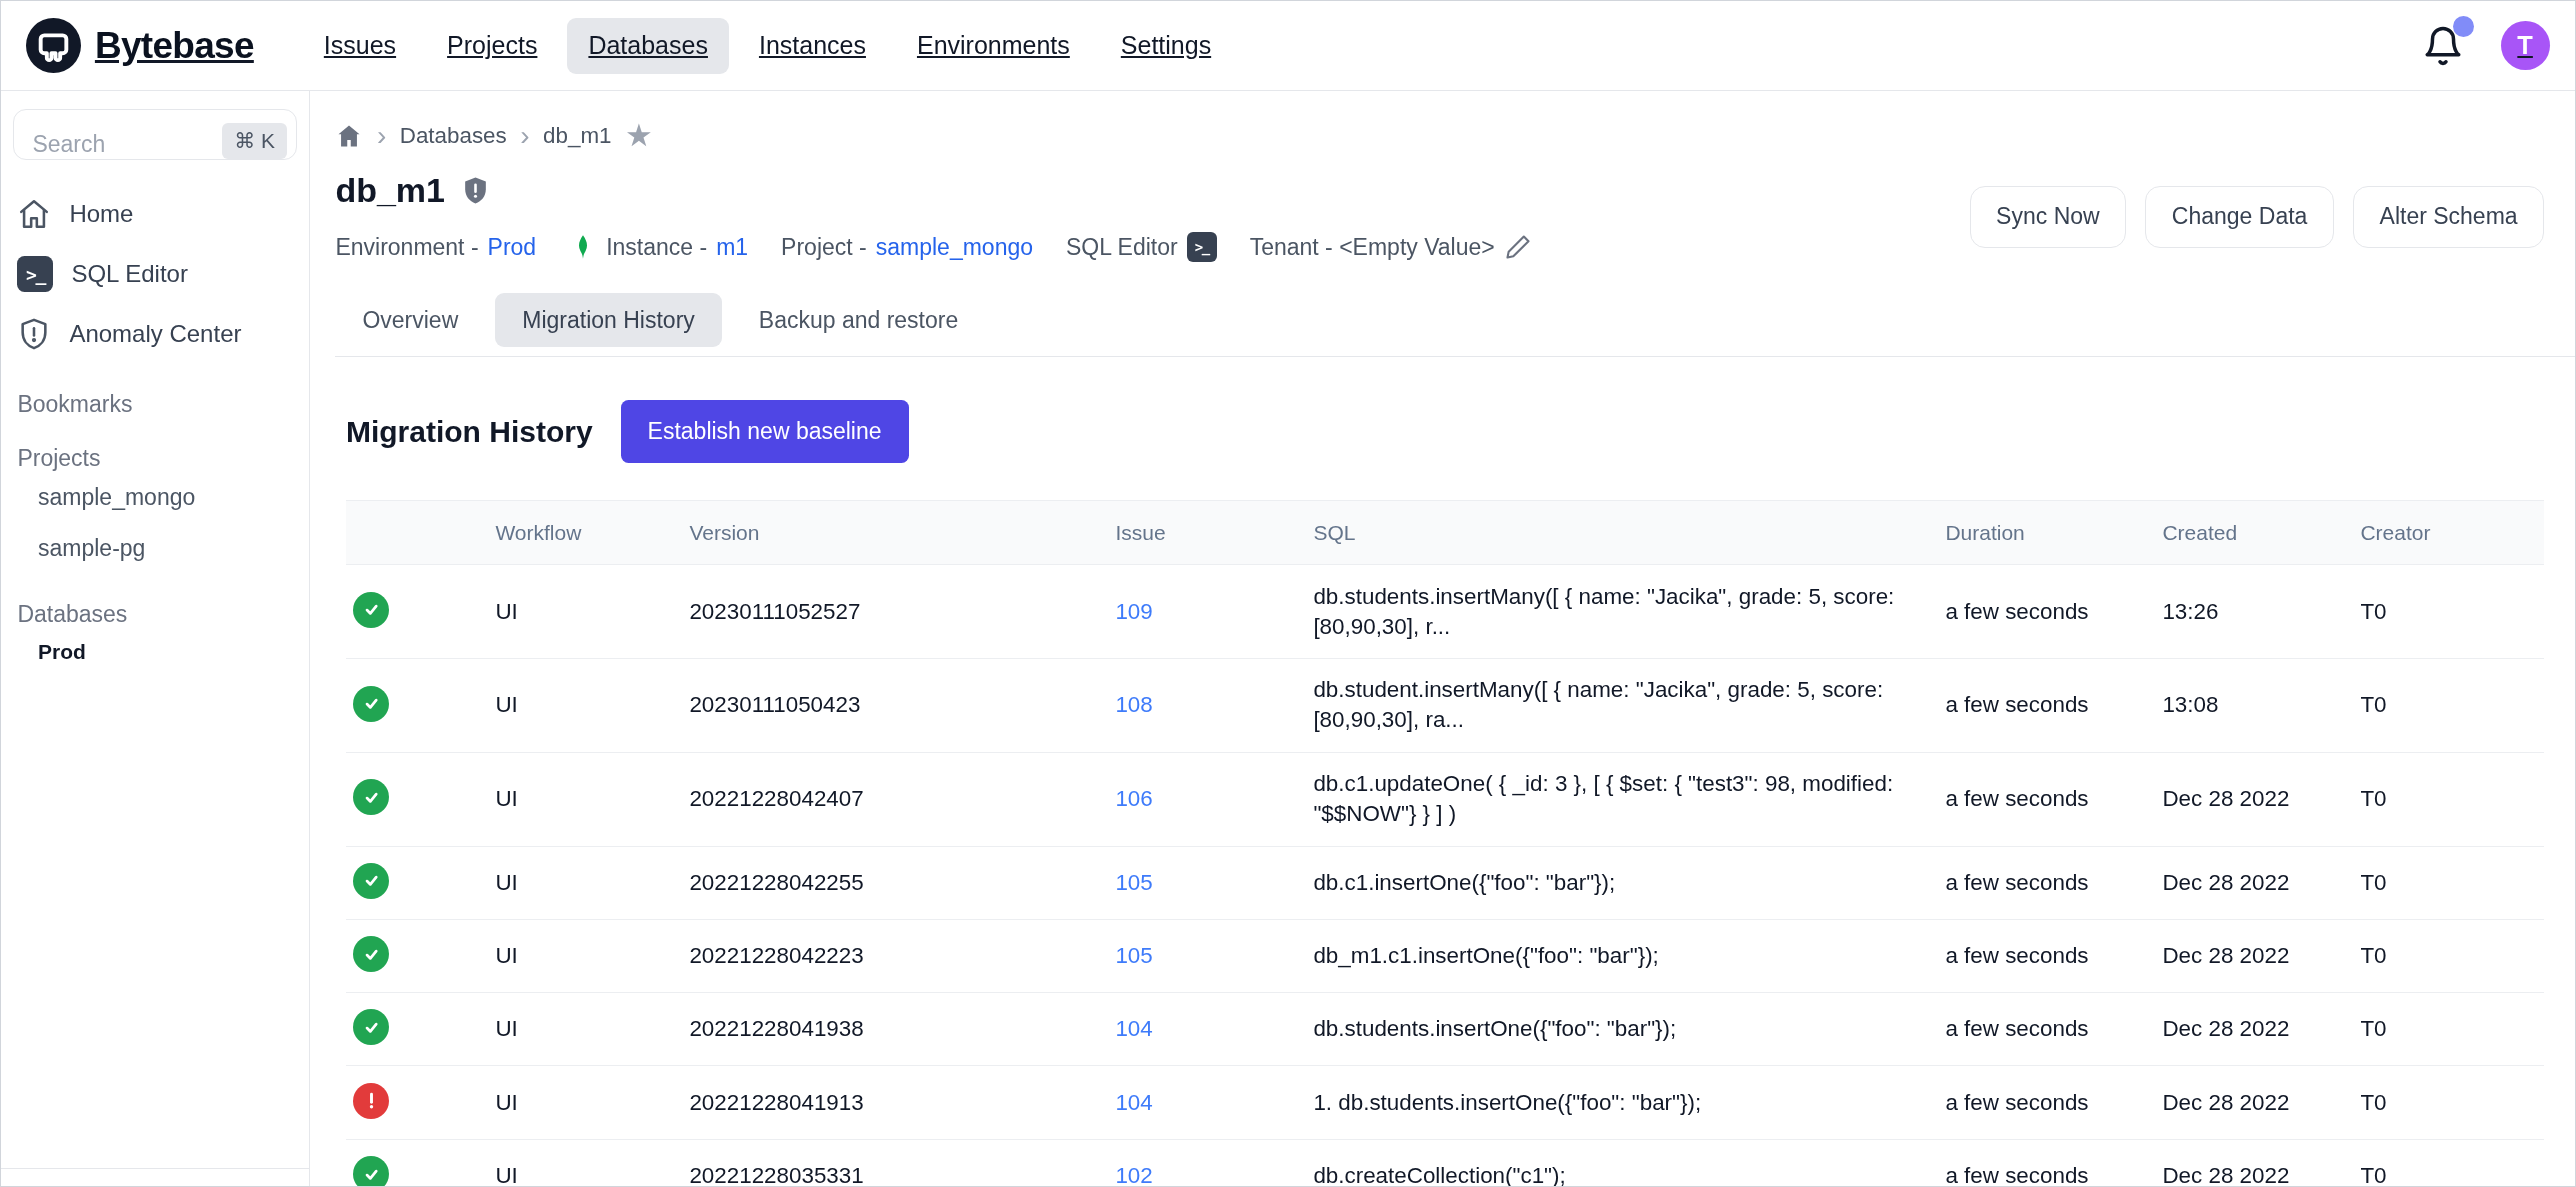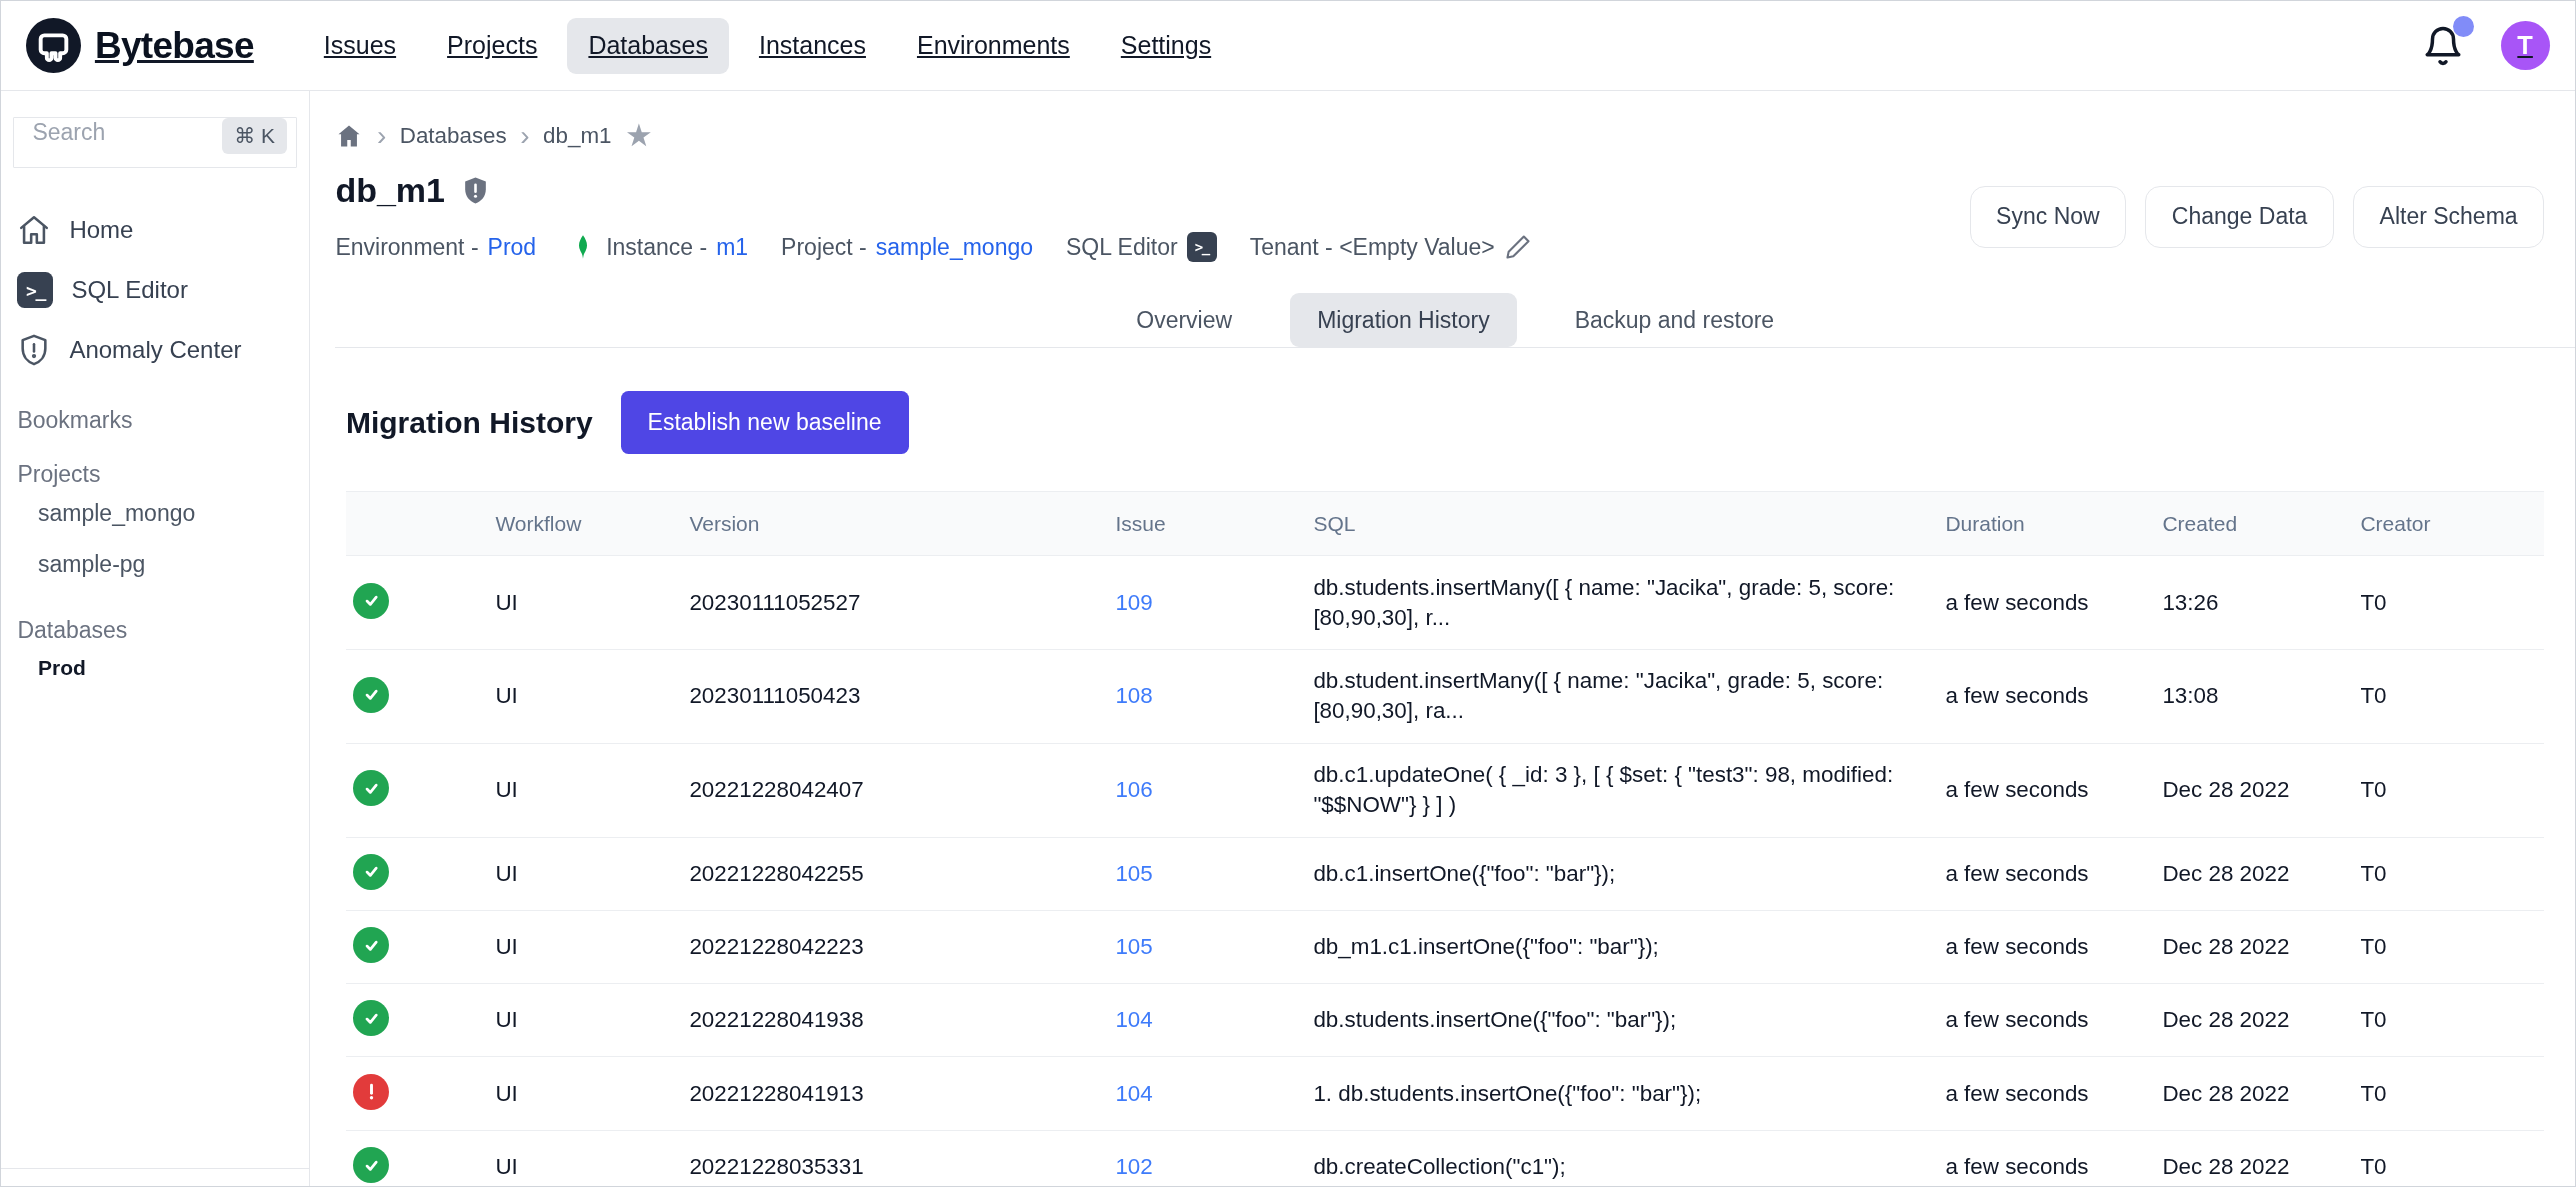--- a/index.html
+++ b/index.html
@@ -17,21 +17,21 @@
   .nav-item.active { background:#e5e7eb; }
   .top-right { margin-left:auto; display:flex; align-items:center; gap:37px; }
   .bell-wrap { position:relative; width:42px; height:42px; cursor:pointer; }
   .bell-wrap svg { width:42px; height:42px; }
   .notif-dot { position:absolute; top:-9px; right:-10.5px; width:21px; height:21px; border-radius:50%; }
   .avatar { width:49px; height:49px; border-radius:50%; color:#fff; display:flex; align-items:center; justify-content:center; font-size:25.4px; font-weight:700; cursor:pointer; }
 
   
   .shell { flex:1; display:flex; min-height:0; }
   .sidebar { width:309px; flex:0 0 309px; border-right:1.5px solid #e5e7eb; padding-top:18px; display:flex; flex-direction:column; background:#fff; }
-  .search-box { margin:8px 12px; border:1.5px solid #e5e7eb; border-radius:1px; height:51px; display:flex; align-items:flex-start; padding:0 9px 0 16.4px; }
+  .search-box { margin:0 12px; border:1.5px solid #e5e7eb; border-radius:13px; height:51px; display:flex; align-items:flex-end; padding:0 9px 0 16.4px; }
   .search-box input { border:none; outline:none; flex:1; min-width:0; font-size:23px; color:#374151; font-family:"Liberation Sans", sans-serif; background:transparent; }
   .search-box input::placeholder { color:#9ca3af; }
   .kbd { background:#e5e7eb; color:#4b5563; font-size:21px; border-radius:6px; padding:6px 12px; white-space:nowrap; }
   .side-menu { margin-top:24px; }
   .side-item { display:flex; align-items:center; gap:18px; height:60px; padding:0 16.4px; font-size:24px; color:#374151; cursor:pointer; }
   .side-item svg { width:34px; height:34px; flex:0 0 34px; }
   .sql-ic { width:36px; height:36px; flex:0 0 36px; background:#374151; border-radius:7.5px; color:#fff; font-size:18px; font-weight:700; display:flex; align-items:center; justify-content:center; font-family:"DejaVu Sans Mono", monospace; letter-spacing:-1.5px; }
   .side-section { margin-top:27px; padding:0 16.4px; font-size:23px; color:#6b7280; }
   .side-sub { display:block; padding:12px 0 12px 37px; font-size:23px; color:#4b5563; cursor:pointer; }
   .side-sub.prod { font-size:21px; font-weight:700; color:#111827; }
@@ -52,21 +52,21 @@
   .title-row svg { width:31px; height:31px; }
   .meta-row { margin-top:22.4px; display:flex; align-items:center; font-size:23px; color:#4b5563; white-space:nowrap; }
   .meta-seg { display:flex; align-items:center; gap:9px; margin-right:33px; }
   .meta-link { color:#2563eb; cursor:pointer; }
   .meta-seg svg { width:28px; height:28px; }
   .mini-term { width:30px; height:30px; background:#374151; border-radius:6px; color:#fff; font-size:14px; font-weight:700; display:flex; align-items:center; justify-content:center; font-family:"DejaVu Sans Mono", monospace; letter-spacing:-1.5px; }
   .actions { display:flex; gap:19.4px; }
   .btn { background:#fff; border:1.5px solid #e5e7eb; border-radius:15px; padding:16.4px 25.4px; font-size:23px; color:#374151; display:flex; align-items:center; gap:12px; cursor:pointer; white-space:nowrap; font-family:inherit; }
   .btn svg { width:27px; height:27px; }
 
-  .tabs-row { margin-top:31px; border-bottom:1.5px solid #e5e7eb; display:flex; gap:31px; align-items:center;justify-content:center; }
+  .tabs-row { margin-top:31px; border-bottom:1.5px solid #e5e7eb; display:flex; gap:10px; padding-bottom:9px; align-items:center; }
   .tab { font-size:23px; color:#4b5563; padding:13.5px 27px; border-radius:9px; cursor:pointer; white-space:nowrap; }
   .tab.active { background:#e5e7eb; color:#374151; }
 
   .content { padding:0 31px 0 10.5px; }
   .mh-head { margin-top:43px; display:flex; align-items:center; gap:28px; }
   .mh-head h2 { font-size:30px; font-weight:700; color:#111827; margin:0; }
   .baseline-btn { border:none; color:#fff; font-size:23px; padding:18px 27px; border-radius:7.5px; font-weight:500; cursor:pointer; font-family:inherit; }
 
   table.mh-table { margin-top:37px; width:100%; border-collapse:collapse; table-layout:fixed; }
   .mh-table thead th { background:#f9fafb; font-size:21px; font-weight:400; color:#64748b; text-align:left; padding:19.4px 7.5px; border-top:1.5px solid #eceef1; border-bottom:1.5px solid #eceef1; }

